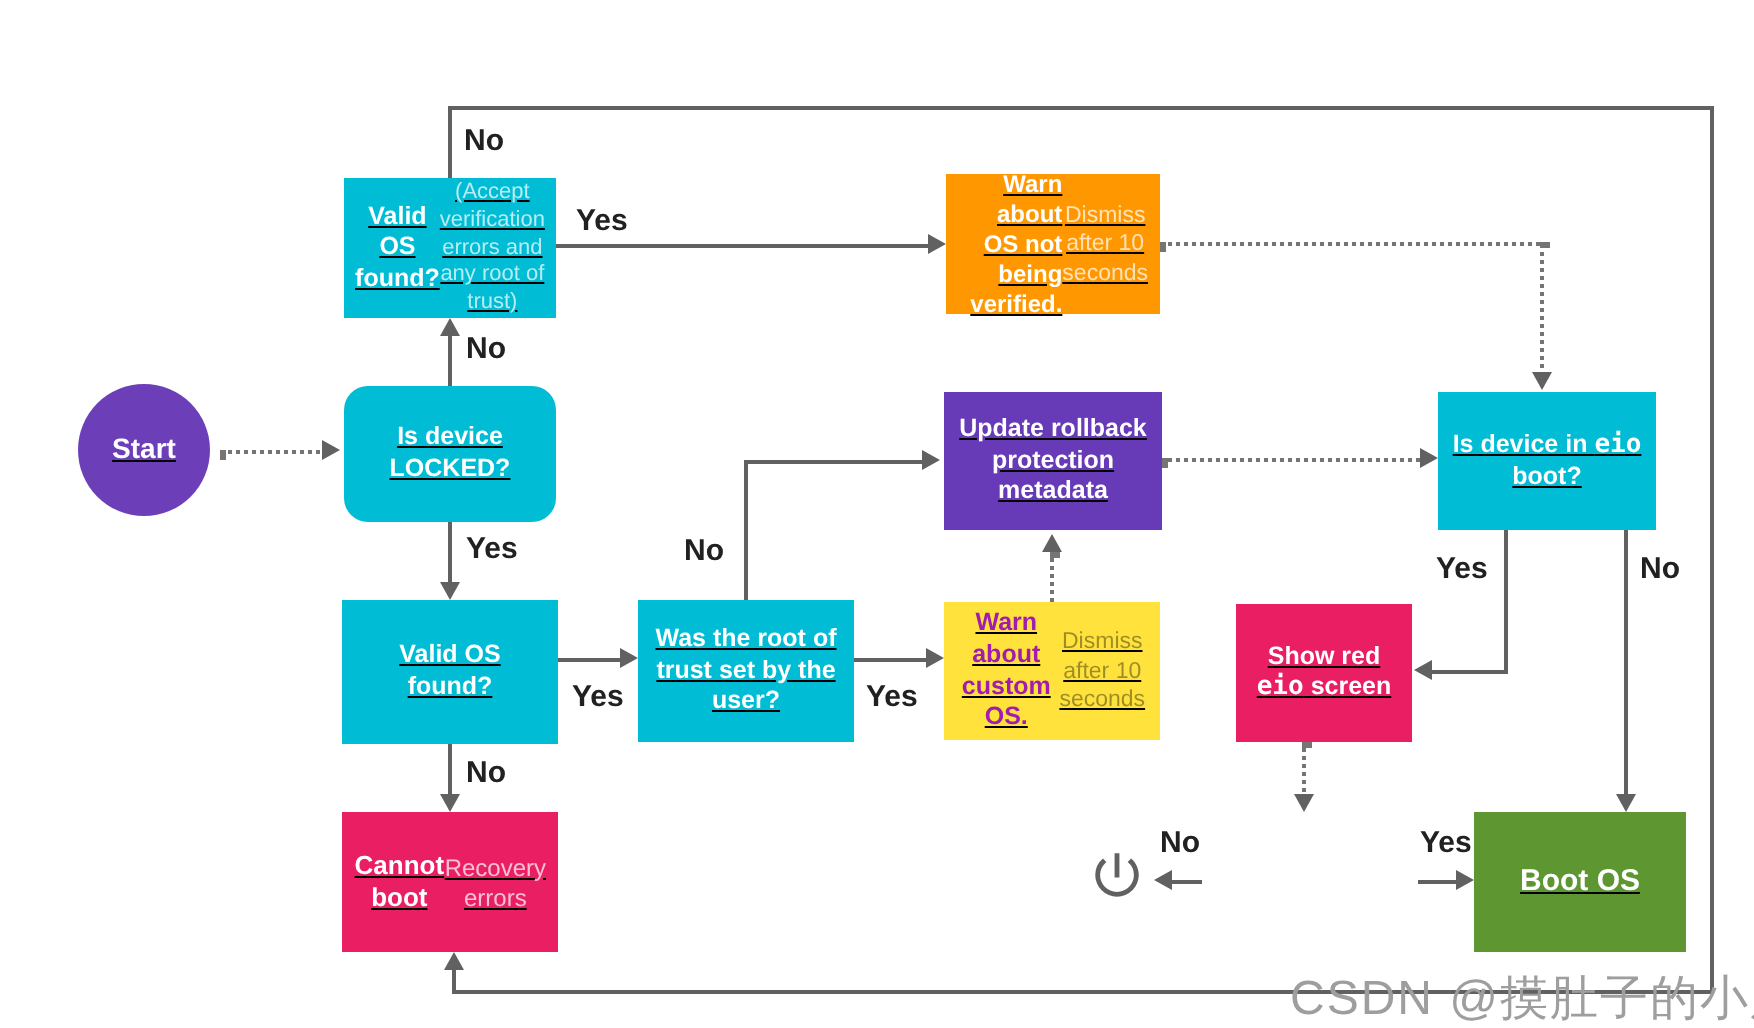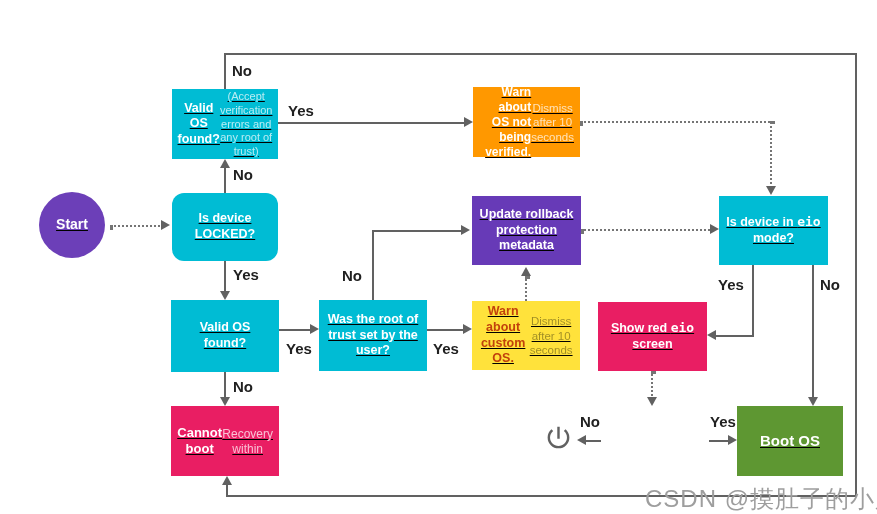--- a/index.html
+++ b/index.html
@@ -8,21 +8,21 @@
   .page-title{position:absolute;left:8px;top:7px;font-size:15px;font-weight:600;color:#1b1b1b;}
   
   .node{position:absolute;display:flex;flex-direction:row;align-items:center;justify-content:center;
         text-align:center;box-sizing:border-box;padding:4px 6px;line-height:1.25;text-decoration:underline;}
   .node .t{font-size:12.5px;font-weight:700;color:#ffffff;}
   .node .s{font-size:11px;color:rgba(255,255,255,0.72);margin-top:1px;}
   .cyan{background:#00BCD4;}
   .purple{background:#673AB7;}
   .orange{background:#FF9800;}
   .yellow{background:#FFE23B;}
-  .yellow .t{color:#c2410c;}
+  .yellow .t{color:#a21caf;}
   .yellow .s{color:rgba(0,0,0,0.38);}
   .pink{background:#E91E63;}
   .green{background:#5E9732;}
   .circle{border-radius:50%;}
   .circle .t{font-size:14px;}
   .code{font-family:"DejaVu Sans Mono","Liberation Mono",monospace;font-size:13px;}
   
   .lnh{position:absolute;height:0;border-top:2px solid #616161;}
   .lnv{position:absolute;width:0;border-left:2px solid #616161;}
   .dot{border-color:#757575;border-top-style:dotted;border-left-style:dotted;}
@@ -129,43 +129,43 @@
 
   <div class="node cyan" style="left:172px;top:193px;width:106px;height:68px;border-radius:12px;">
     <span class="t">Is device LOCKED?</span>
   </div>
 
   <div class="node purple" style="left:472px;top:196px;width:109px;height:69px;">
     <span class="t">Update rollback protection metadata</span>
   </div>
 
   <div class="node cyan" style="left:719px;top:196px;width:109px;height:69px;">
-    <span class="t"><span>Is device in </span><span class="code">eio</span><span> mode?</span></span>
+    <span class="t"><span>Is device in </span><span class="code">eio</span><span> boot?</span></span>
   </div>
 
   <div class="node cyan" style="left:171px;top:300px;width:108px;height:72px;">
     <span class="t">Valid OS found?</span>
   </div>
 
   <div class="node cyan" style="left:319px;top:300px;width:108px;height:71px;">
     <span class="t">Was the root of trust set by the user?</span>
   </div>
 
   <div class="node yellow" style="left:472px;top:301px;width:108px;height:69px;">
     <span class="t">Warn about custom OS.</span>
     <span class="s" style="font-size:11.5px;">Dismiss after 10 seconds</span>
   </div>
 
-  <div class="node pink" style="left:598px;top:302px;width:109px;height:69px;">
+  <div class="node pink" style="left:618px;top:302px;width:88px;height:69px;">
     <span class="t"><span>Show red </span><span class="code">eio</span><span> screen</span></span>
   </div>
 
   <div class="node pink" style="left:171px;top:406px;width:108px;height:70px;">
     <span class="t" style="font-size:13px;">Cannot boot</span>
-    <span class="s" style="font-size:12px;">Recovery within</span>
+    <span class="s" style="font-size:12px;">Recovery errors</span>
   </div>
 
 
   <div class="node green" style="left:737px;top:406px;width:106px;height:70px;">
     <span class="t" style="font-size:15px;">Boot OS</span>
   </div>
 
   <div class="power">
     <svg width="29" height="29" viewBox="0 0 24 24" aria-hidden="true">
       <path fill="#616161" d="M13 3h-2v10h2V3zm4.83 2.17l-1.42 1.42A6.92 6.92 0 0 1 19 12c0 3.87-3.13 7-7 7s-7-3.13-7-7c0-2.05.88-3.9 2.58-5.42L6.17 5.17A8.93 8.93 0 0 0 3 12a9 9 0 0 0 18 0c0-2.74-1.23-5.19-3.17-6.83z"></path>

